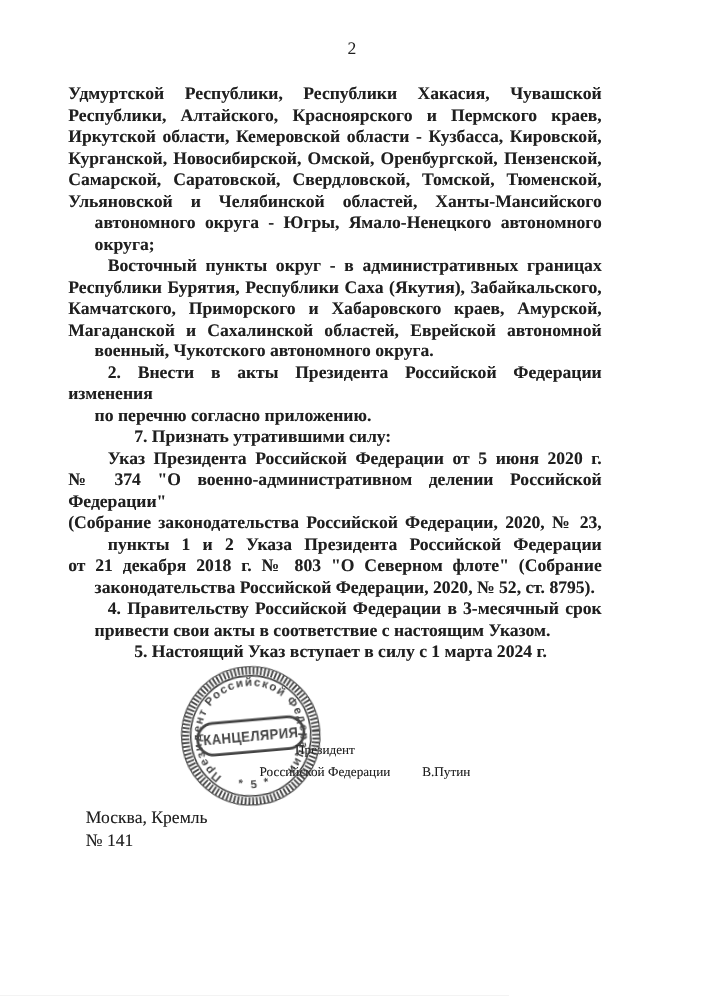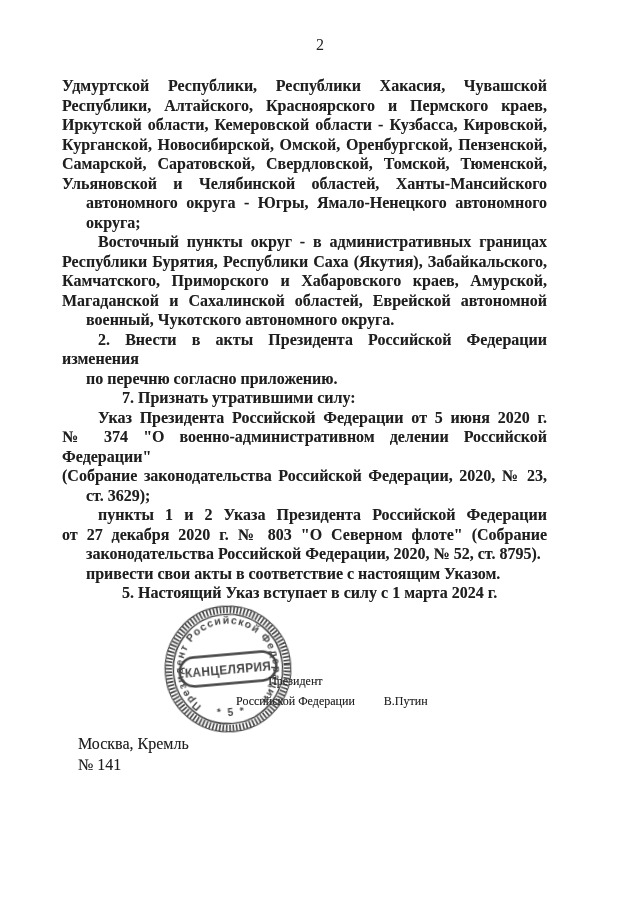--- a/index.html
+++ b/index.html
@@ -74,24 +74,24 @@
       <div class="line">Республики Бурятия, Республики Саха (Якутия), Забайкальского,</div>
       <div class="line">Камчатского, Приморского и Хабаровского краев, Амурской,</div>
       <div class="line">Магаданской и Сахалинской областей, Еврейской автономной</div>
       <div class="line last">военный, Чукотского автономного округа.</div>
       <div class="line indent">2. Внести в акты Президента Российской Федерации изменения</div>
       <div class="line last">по перечню согласно приложению.</div>
       <div class="line indent last">7. Признать утратившими силу:</div>
       <div class="line indent">Указ Президента Российской Федерации от 5 июня 2020 г.</div>
       <div class="line">№ 374 "О военно-административном делении Российской Федерации"</div>
       <div class="line">(Собрание законодательства Российской Федерации, 2020, № 23,</div>
-      <div class="line last">ст. 3629);</div>
       <div class="line indent">пункты 1 и 2 Указа Президента Российской Федерации</div>
-      <div class="line">от 27 декабря 2020 г. № 803 "О Северном флоте" (Собрание</div>
+      <div class="line">от 21 декабря 2018 г. № 803 "О Северном флоте" (Собрание</div>
       <div class="line last">законодательства Российской Федерации, 2020, № 52, ст. 8795).</div>
+      <div class="line indent">4. Правительству Российской Федерации в 3-месячный срок</div>
       <div class="line last">привести свои акты в соответствие с настоящим Указом.</div>
       <div class="line indent last">5. Настоящий Указ вступает в силу с 1 марта 2024 г.</div>
     </div>
 
   <div class="signature">
     <div class="sig-left">
       <div>Президент</div>
       <div>Российской Федерации</div>
     </div>
     <div class="sig-name">В.Путин</div>

